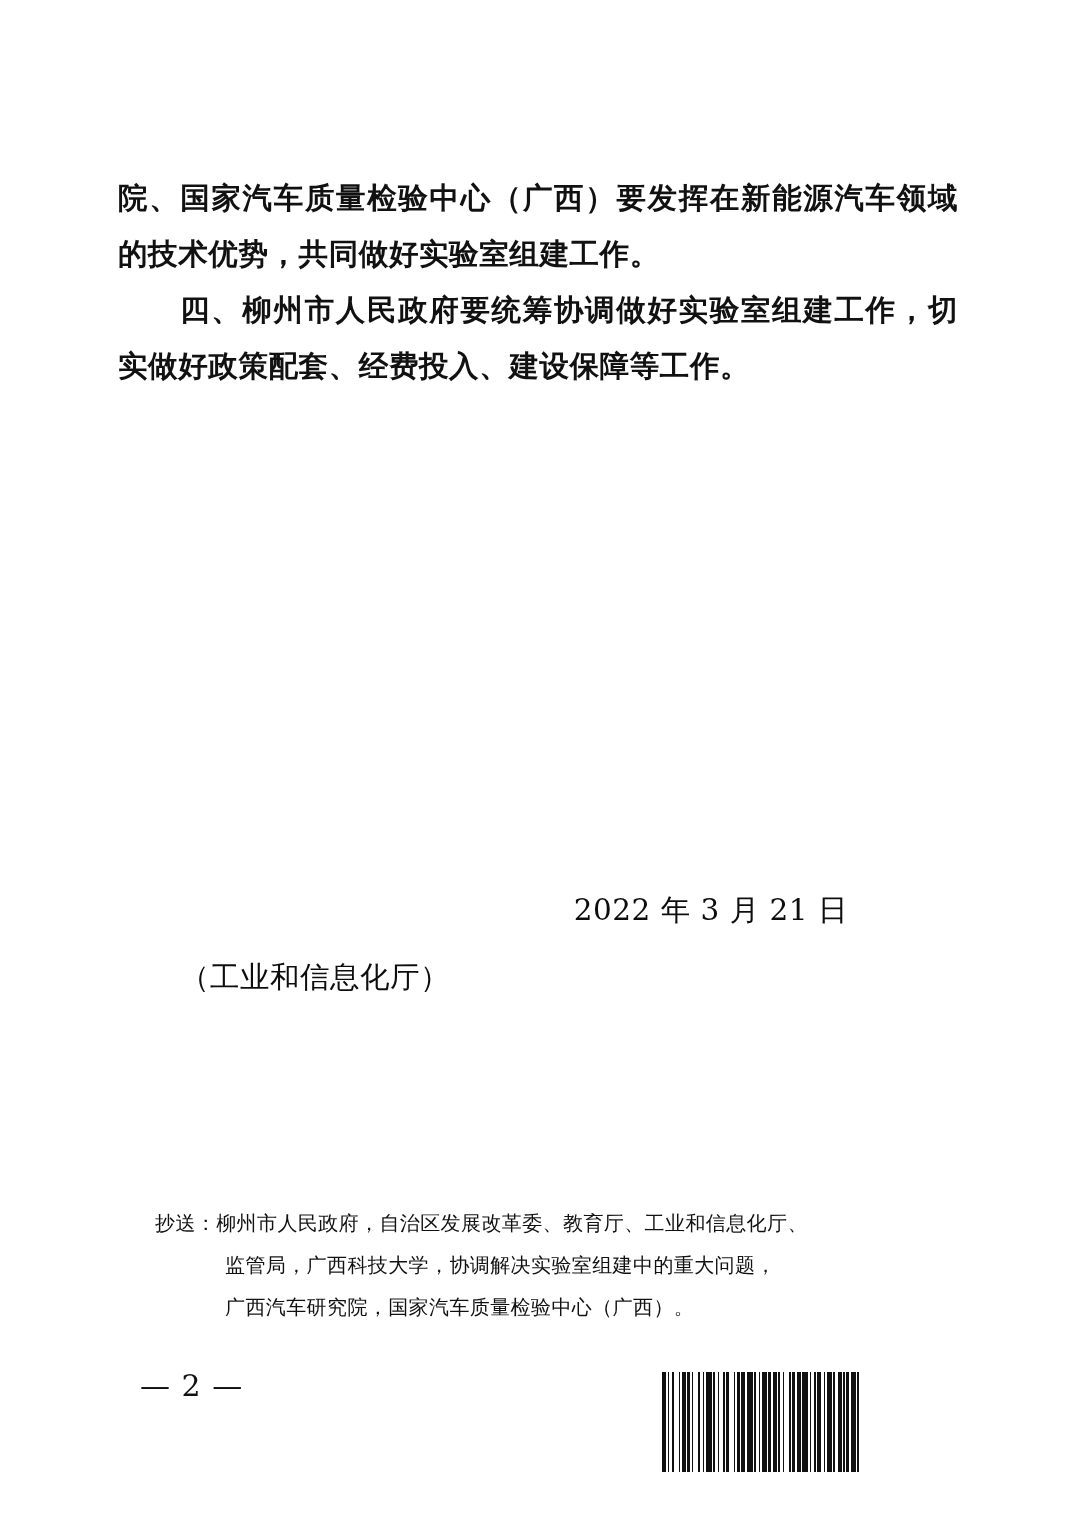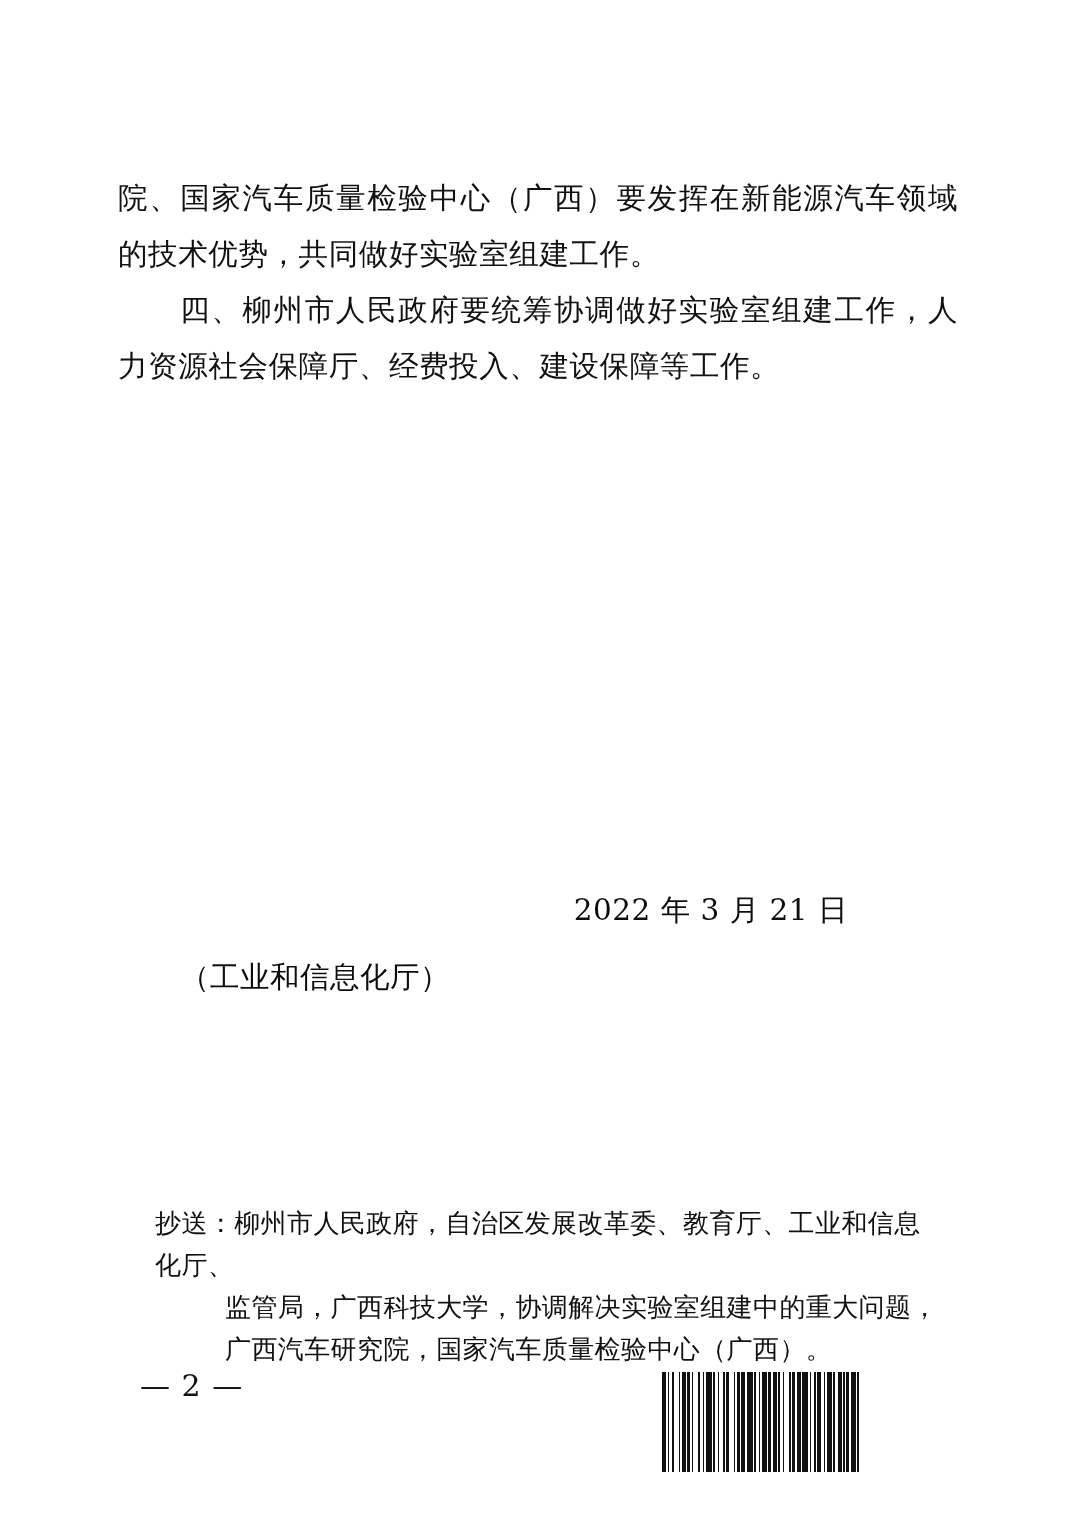--- a/index.html
+++ b/index.html
@@ -24,20 +24,21 @@
     width: 840px;
   }
   p.para {
     margin: 0 0 0 0;
     font-size: 29.5px;
     line-height: 56px;
     text-align: justify;
     text-justify: inter-ideograph;
     letter-spacing: 0.6px;
     color: #111111;
+    font-weight: bold;
   }
   p.indent {
     text-indent: 62px;
   }
   .date-line {
     position: absolute;
     left: 118px;
     top: 888px;
     width: 840px;
     text-align: right;
@@ -55,21 +56,21 @@
     font-size: 29.5px;
     line-height: 44px;
     text-indent: 62px;
     letter-spacing: 0.5px;
   }
   .cc-block {
     position: absolute;
     left: 155px;
     top: 1202px;
     width: 790px;
-    font-size: 26px;
+    font-size: 20px;
     line-height: 42px;
     letter-spacing: 0.4px;
     color: #111111;
   }
   .cc-block .cc-first {
     text-indent: 0;
   }
   .cc-block .cc-rest {
     padding-left: 70px;
     text-indent: 0;
@@ -102,21 +103,21 @@
     height: 100%;
   }
 </style>
 </head>
 <body>
 
 <div class="page">
 
   <div class="body-area">
     <p class="para">院、国家汽车质量检验中心（广西）要发挥在新能源汽车领域的技术优势，共同做好实验室组建工作。</p>
-    <p class="para indent">四、柳州市人民政府要统筹协调做好实验室组建工作，人力资源社会保障厅、经费投入、建设保障等工作。</p>
+    <p class="para indent">四、柳州市人民政府要统筹协调做好实验室组建工作，切实做好政策配套、经费投入、建设保障等工作。</p>
   </div>
 
   <div class="date-line">2022 年 3 月 21 日</div>
 
   <div class="public-note">（工业和信息化厅）</div>
 
   <div class="cc-block">
     <div class="cc-first">抄送：柳州市人民政府，自治区发展改革委、教育厅、工业和信息化厅、</div>
     <div class="cc-rest">监管局，广西科技大学，协调解决实验室组建中的重大问题，</div>
     <div class="cc-rest">广西汽车研究院，国家汽车质量检验中心（广西）。</div>

